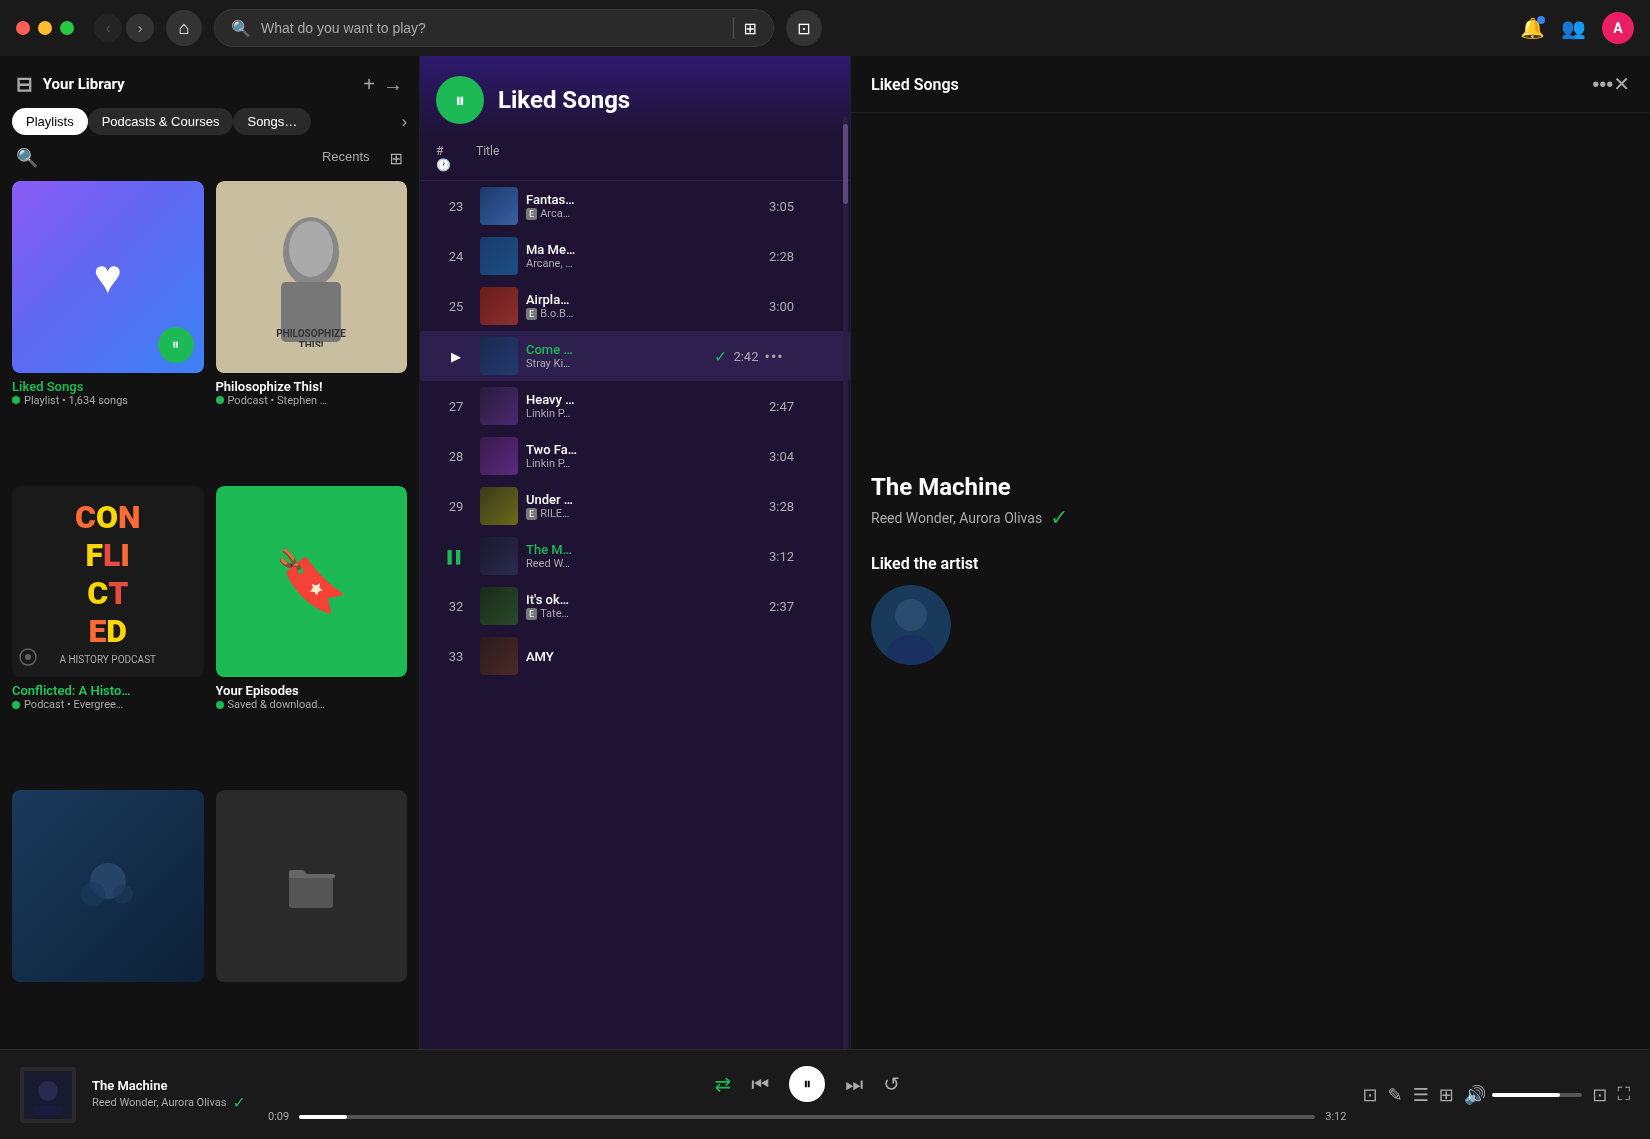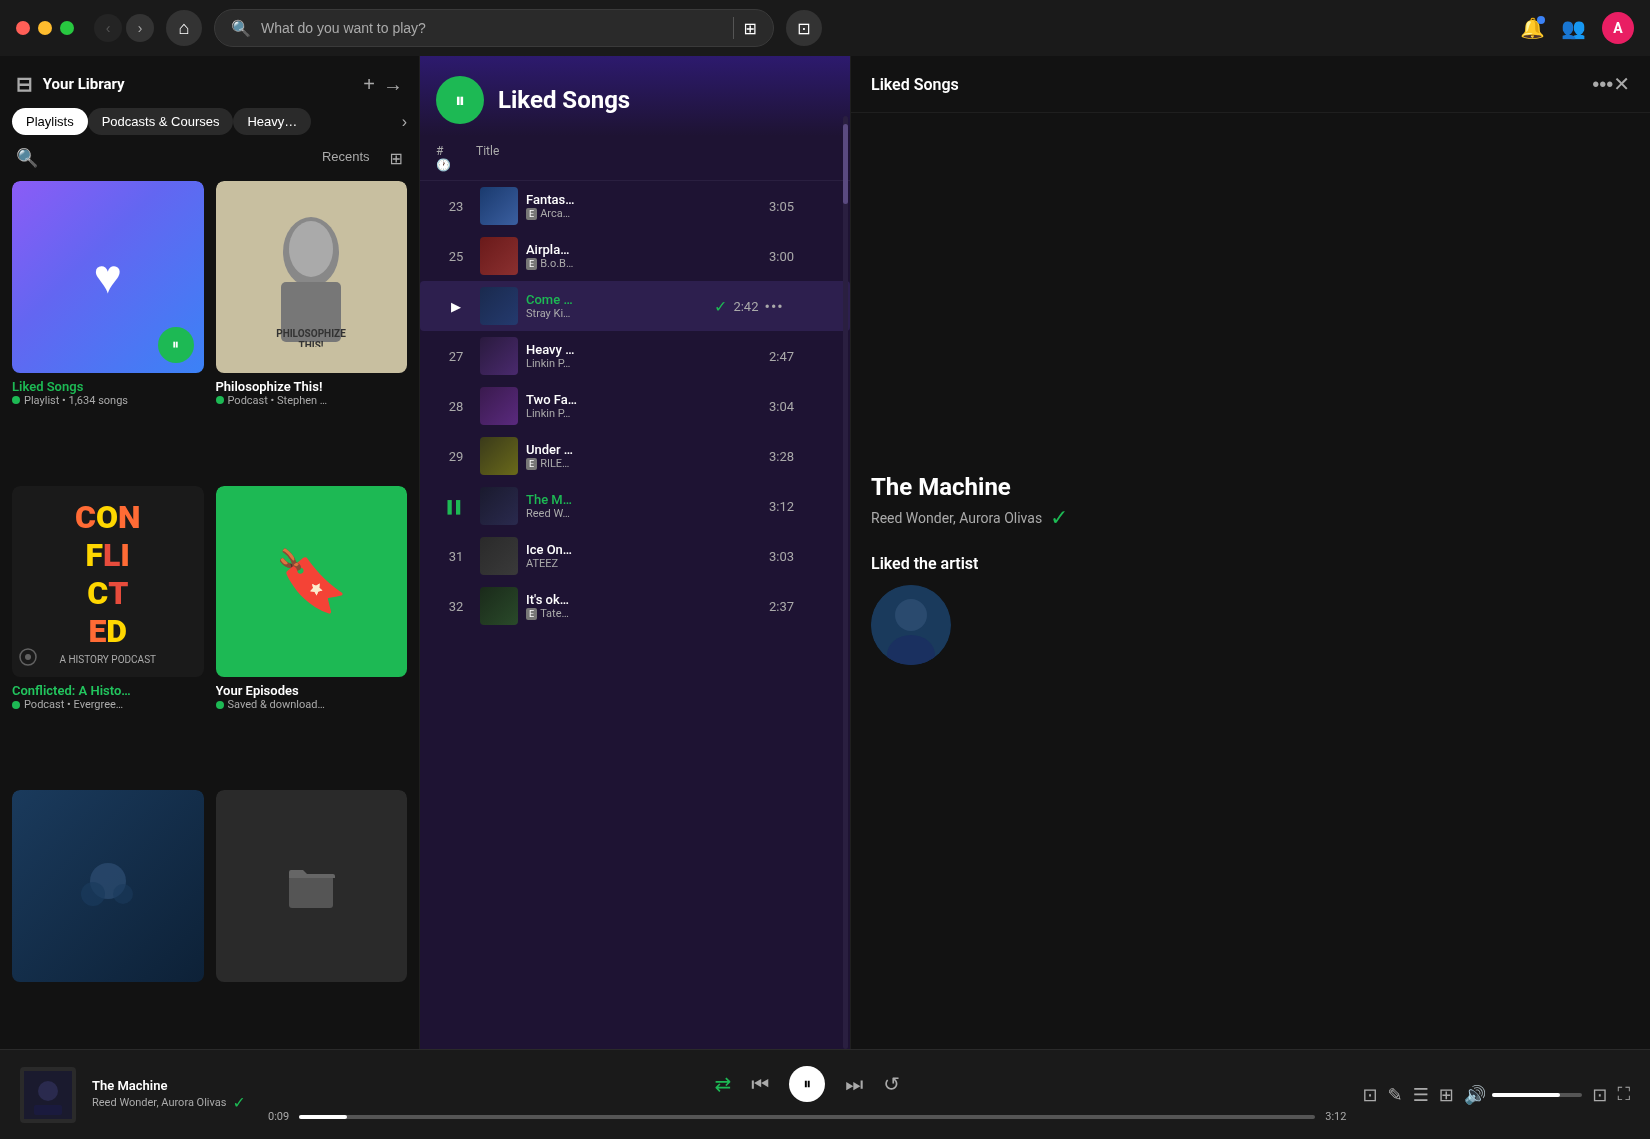--- a/index.html
+++ b/index.html
@@ -778,21 +778,21 @@
       </div>
       <div class="sidebar-actions">
         <button class="sidebar-action-btn">+</button>
         <button class="sidebar-action-btn">→</button>
       </div>
     </div>
 
     <div class="filter-tabs">
       <button class="filter-tab active">Playlists</button>
       <button class="filter-tab">Podcasts &amp; Courses</button>
-      <button class="filter-tab">Heavy…</button>
+      <button class="filter-tab">Songs…</button>
       <button class="filter-arrow">›</button>
     </div>
 
     <div class="search-sort-row">
       <button class="sidebar-search-btn">🔍</button>
       <button class="recents-btn">
         <span>Recents</span>
         <span class="grid-btn">⊞</span>
       </button>
     </div>
@@ -945,20 +945,30 @@
           <div class="row-title">Fantas…</div>
           <div class="row-artist">
             <span class="explicit-badge">E</span>
             Arca…
           </div>
         </div>
         <span class="row-duration">3:05</span>
         <span></span>
       </div>
 
+      <div class="playlist-row">
+        <span class="row-num">24</span>
+        <div class="row-thumb thumb-arcane-2"></div>
+        <div class="row-info">
+          <div class="row-title">Ma Me…</div>
+          <div class="row-artist">Arcane, …</div>
+        </div>
+        <span class="row-duration">2:28</span>
+        <span></span>
+      </div>
 
       <div class="playlist-row">
         <span class="row-num">25</span>
         <div class="row-thumb thumb-airplane"></div>
         <div class="row-info">
           <div class="row-title">Airpla…</div>
           <div class="row-artist">
             <span class="explicit-badge">E</span>
             B.o.B…
           </div>
@@ -1025,45 +1035,45 @@
         </span>
         <div class="row-thumb thumb-machine"></div>
         <div class="row-info">
           <div class="row-title playing-title">The M…</div>
           <div class="row-artist">Reed W…</div>
         </div>
         <span class="row-duration">3:12</span>
         <span></span>
       </div>
 
-      <div class="playlist-row">
-        <span class="row-num">31</span>
-        <div class="row-thumb thumb-ateez"></div>
-        <div class="row-info">
-          <div class="row-title">Ice On…</div>
-          <div class="row-artist">ATEEZ</div>
-        </div>
-        <span class="row-duration">3:03</span>
-        <span></span>
-      </div>
 
       <div class="playlist-row">
         <span class="row-num">32</span>
         <div class="row-thumb thumb-tate"></div>
         <div class="row-info">
           <div class="row-title">It's ok…</div>
           <div class="row-artist">
             <span class="explicit-badge">E</span>
             Tate…
           </div>
         </div>
         <span class="row-duration">2:37</span>
         <span></span>
       </div>
 
+      <div class="playlist-row">
+        <span class="row-num">33</span>
+        <div class="row-thumb thumb-amy"></div>
+        <div class="row-info">
+          <div class="row-title">AMY</div>
+          <div class="row-artist"></div>
+        </div>
+        <span class="row-duration"></span>
+        <span></span>
+      </div>
 
     </div>
   </div>
 
   <div class="right-panel">
     <div class="right-panel-header">
       <span class="right-panel-title">Liked Songs</span>
       <button class="right-panel-more">•••</button>
       <button class="right-panel-close">✕</button>
     </div>

